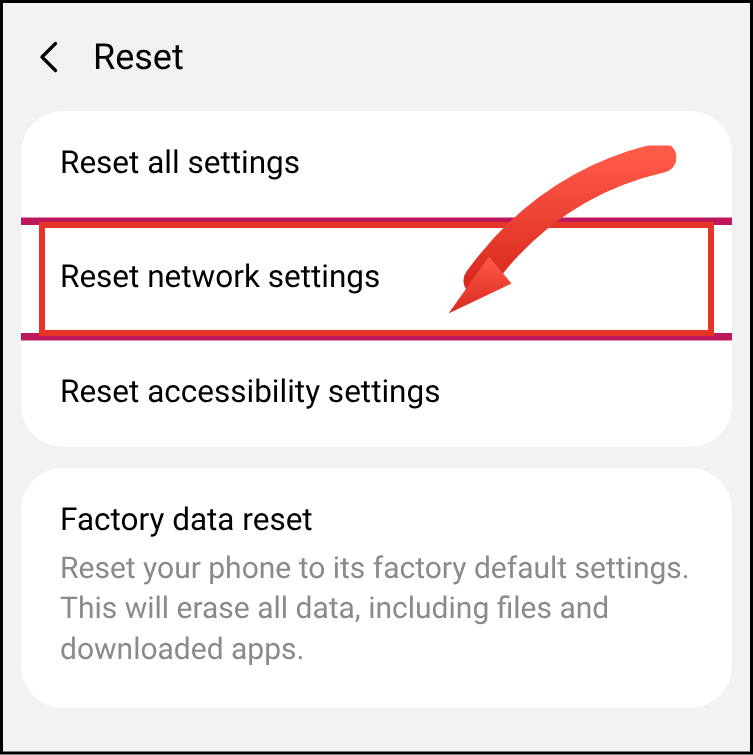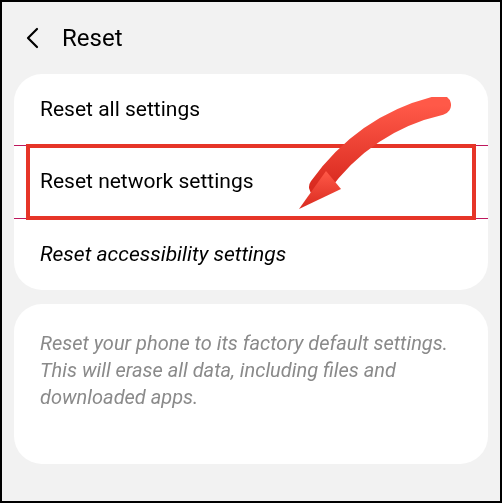--- a/index.html
+++ b/index.html
@@ -35,26 +35,25 @@
       color: #000;
     }
     .card {
       background: #fff;
       border-radius: 28px;
       margin: 0 12px 14px 12px;
       overflow: hidden;
     }
     .list-item {
       padding: 22px 26px;
-      border-bottom: 1px solid #be185d;
+      border-bottom: 5px solid #be185d;
       position: relative;
     }
     .list-item:last-child {
       border-bottom: none;
-      font-style: italic;
     }
     .item-title {
       font-size: 21px;
       font-weight: 400;
       color: #000;
       line-height: 1.3;
     }
     .item-subtitle {
       font-size: 20px;
       color: #8a8a8a;
@@ -107,20 +106,21 @@
     <div class="highlight-box"></div>
     <div class="item-title">Reset network settings</div>
   </div>
   <div class="list-item">
     <div class="item-title">Reset accessibility settings</div>
   </div>
 </div>
 
 <div class="card second-card">
   <div class="list-item" style="border-bottom:none;">
+    <div class="item-title">Factory data reset</div>
     <div class="item-subtitle">Reset your phone to its factory default settings. This will erase all data, including files and downloaded apps.</div>
   </div>
 </div>
 
 <svg class="arrow-svg" viewBox="0 0 160 120">
   <defs>
     <linearGradient id="arrowGrad" x1="0%" y1="0%" x2="0%" y2="100%">
       <stop offset="0%" stop-color="#ff5948"></stop>
       <stop offset="100%" stop-color="#d92a1f"></stop>
     </linearGradient>

